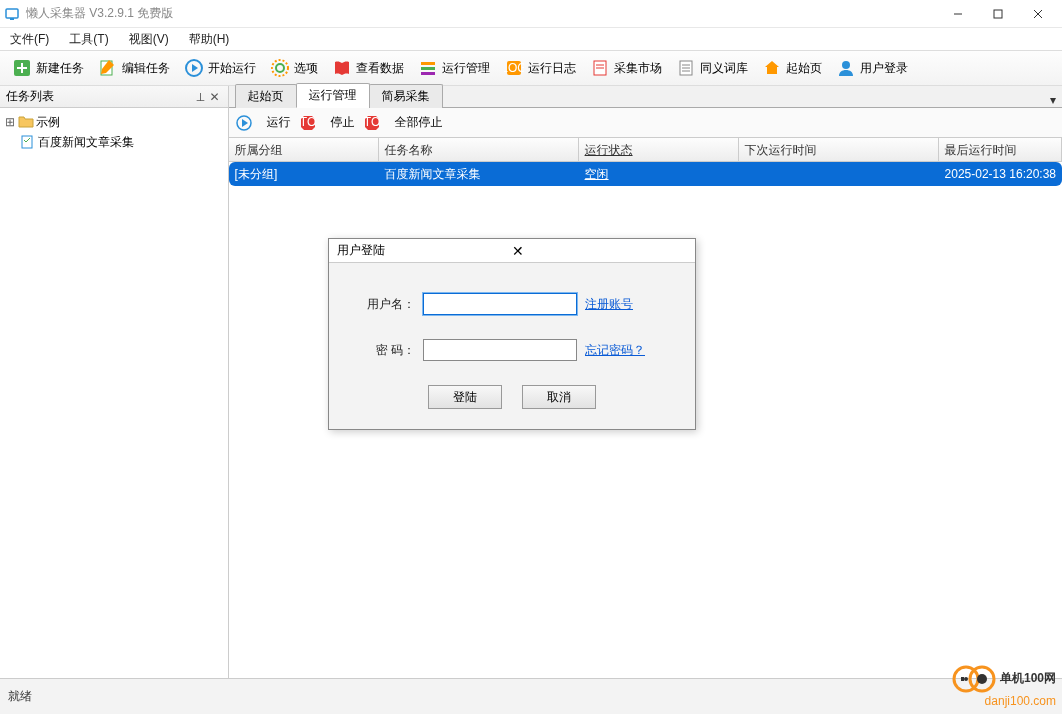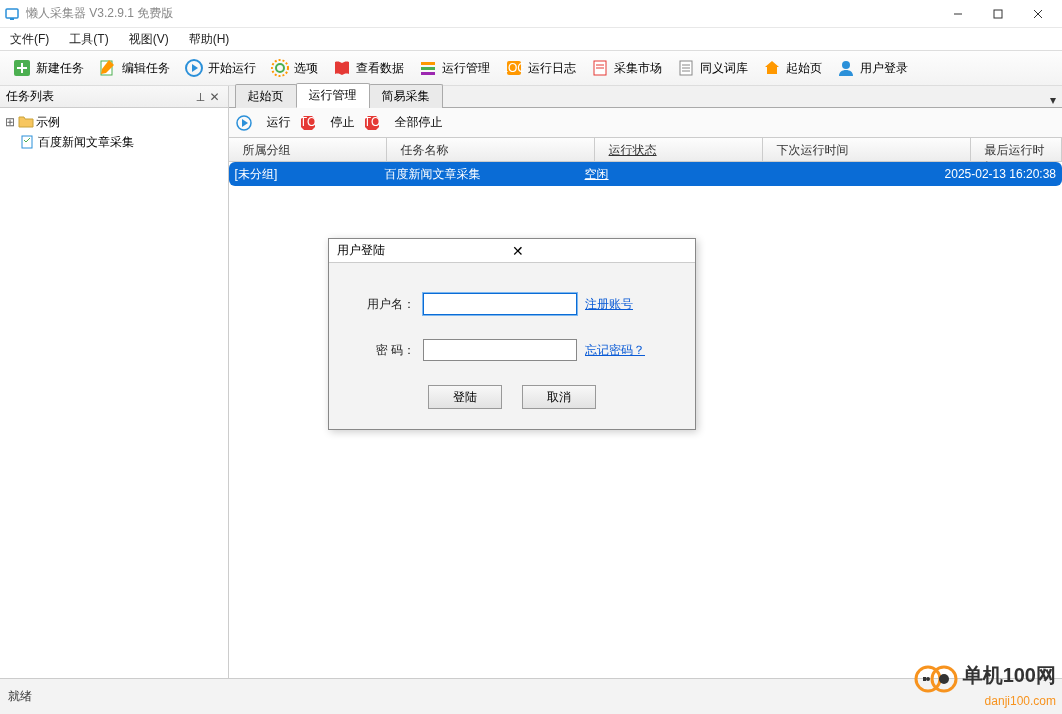--- a/index.html
+++ b/index.html
@@ -27,40 +27,40 @@
 .doc-icon { width:14px; height:14px; }
 .main { flex:1; display:flex; flex-direction:column; position:relative; }
 .tabs { height:22px; display:flex; align-items:flex-end; border-bottom:1px solid #aaa; background:#f1f1f1; padding-left:6px; }
 .tab { padding:3px 12px; border:1px solid #aaa; border-bottom:none; background:#eaeaea; margin-right:-1px; border-top-left-radius:2px; border-top-right-radius:2px; position:relative; top:1px; cursor:default; }
 .tab.active { background:#fff; border-bottom:1px solid #fff; }
 .tab-drop { margin-left:auto; padding:0 6px; color:#333; }
 .subbar { height:30px; border-bottom:1px solid #ccc; display:flex; align-items:center; padding:0 6px; gap:8px; background:#fafafa; }
 .subbar .sb-item { display:flex; align-items:center; gap:14px; cursor:default; }
 .sb-ico { width:18px; height:18px; display:flex; align-items:center; justify-content:center; }
 .grid-hdr { display:flex; height:24px; background:linear-gradient(#fdfdfd,#ededed); border-bottom:1px solid #ccc; }
-.grid-hdr div { border-right:1px solid #ccc; padding:4px 6px; color:#333;margin-left:8px; }
+.grid-hdr div { border-right:1px solid #ccc; padding:4px 6px; color:#333; }
 .grid-row { display:flex; height:24px; align-items:center;border-radius:6px; }
 .grid-row.sel { background:#0a6cd6; color:#fff; }
 .grid-row div { padding:3px 6px; overflow:hidden; white-space:nowrap; }
 .c1 { width:150px; } .c2 { width:200px; } .c3 { width:160px;text-decoration:underline; } .c4 { width:200px; } .c5 { flex:1; }
 .status { position:absolute; left:0; right:0; bottom:0; height:36px; background:#f3f3f3; border-top:1px solid #ccc; display:flex; align-items:center; padding:0 8px; color:#333; }
 .dialog { position:absolute; left:328px; top:238px; width:368px; background:#f3f3f3; border:1px solid #888; box-shadow:2px 2px 8px rgba(0,0,0,.2); }
 .dlg-title { height:24px; display:flex; align-items:center; padding:0 8px; background:#fff; border-bottom:1px solid #ccc; }
 .dlg-title span { flex:1; }
 .dlg-close { font-size:14px; cursor:default; }
 .dlg-body { padding:30px 20px 20px 20px; background:#f3f3f3; }
 .frow { display:flex; align-items:center; margin-bottom:24px; gap:8px; }
 .frow label { width:66px; text-align:right; color:#222; }
 .frow input { width:154px; height:22px; border:1px solid #888; padding:2px 4px; background:#fff; }
 .frow input.focus { border:1px solid #0a6cd6; outline:1px solid #7db7ef; }
 .frow a { color:#0a5bd6; text-decoration:underline; cursor:default; }
 .dlg-btns { display:flex; justify-content:center; gap:20px; margin-top:6px; }
 .dlg-btns button { width:74px; height:24px; background:linear-gradient(#f8f8f8,#e2e2e2); border:1px solid #999; cursor:default; }
 .watermark { position:absolute; right:6px; bottom:6px; text-align:right; }
-.watermark .t1 { font-size:20px; color:#333; font-weight:bold; }
+.watermark .t1 { font-size:12px; color:#333; font-weight:bold; }
 .watermark .t2 { font-size:12px; color:#f7931e; }
 .wm-ico { width:46px; height:30px; display:inline-block; vertical-align:middle; }
 </style>
 </head>
 <body>
 
 <div class="titlebar">
   <svg class="app-icon" viewBox="0 0 16 16">
       <rect x="2" y="3" width="12" height="9" rx="1" fill="none" stroke="#2b90d9" stroke-width="1.5"></rect>
       <rect x="6" y="12" width="4" height="2" fill="#2b90d9"></rect>

